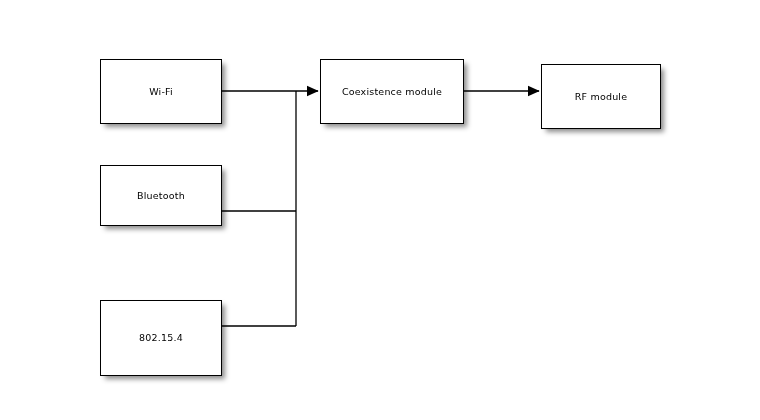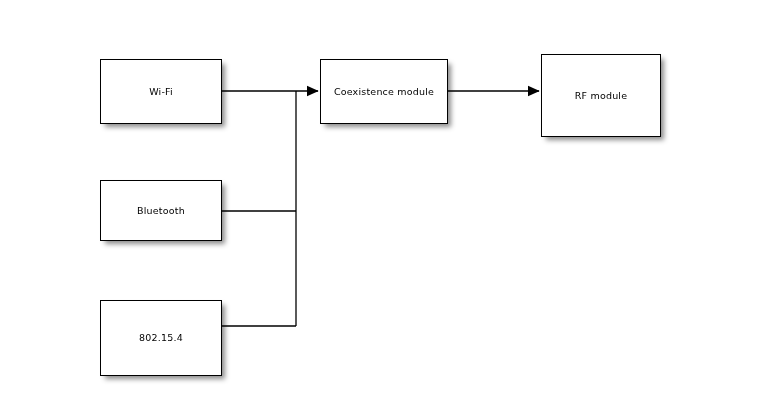--- a/index.html
+++ b/index.html
@@ -41,24 +41,24 @@
   .node-label {
     font-family: "DejaVu Sans", sans-serif;
     font-size: 9.5px;
     color: #000000;
     letter-spacing: 0.2px;
     white-space: nowrap;
     line-height: 1;
   }
   
   #node-wifi        { left: 100px; top: 59px;  width: 122px; height: 65px; }
-  #node-bluetooth   { left: 100px; top: 180px; width: 122px; height: 61px; }
+  #node-bluetooth   { left: 100px; top: 165px; width: 122px; height: 61px; }
   #node-802154      { left: 100px; top: 300px; width: 122px; height: 76px; }
-  #node-coexistence { left: 320px; top: 59px;  width: 128px; height: 65px; }
-  #node-rf          { left: 541px; top: 54px;  width: 120px; height: 83px; }
+  #node-coexistence { left: 320px; top: 59px;  width: 144px; height: 65px; }
+  #node-rf          { left: 541px; top: 64px;  width: 120px; height: 65px; }
 </style>
 </head>
 <body>
 
 <div id="diagram-canvas">
 
   <svg class="svg-layer" viewBox="0 0 760 420" width="760" height="420" xmlns="http://www.w3.org/2000/svg">
     <defs>
       <marker id="arrow-head" viewBox="0 0 10 10" refX="9.4" refY="5" markerWidth="9" markerHeight="9" orient="auto-start-reverse">
         <path d="M 0 0.6 L 10 5 L 0 9.4 z" fill="#000000"></path>

